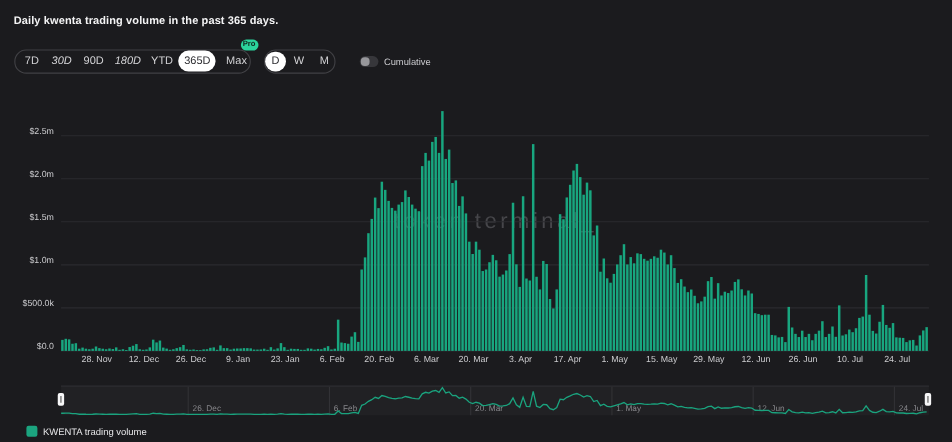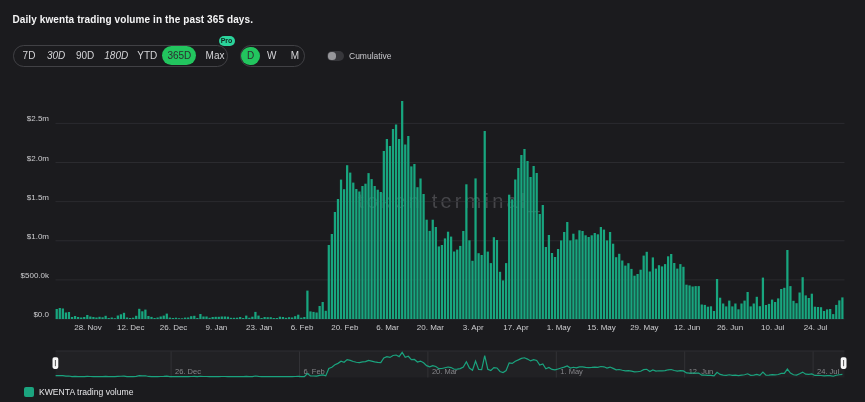--- a/index.html
+++ b/index.html
@@ -6,21 +6,21 @@
   html,body { width:865px; height:402px; background:#1b1b1e; overflow:hidden;
     font-family:"Liberation Sans", sans-serif; }
   #stage { position:relative; width:865px; height:402px; }
   .title { position:absolute; left:12.5px; top:13.5px; font-size:10px; font-weight:700;
     color:#f4f4f5; letter-spacing:0.1px; }
   .group { position:absolute; top:45px; height:21.5px; border:1px solid #414145;
     border-radius:10.75px; display:flex; align-items:center; }
   .g1 { left:13px; width:214.5px; justify-content:space-between; padding:0 2px; }
   .g2 { left:239.8px; width:65px; }
   .btn { font-size:10px; color:#d4d4d7; text-align:center; }
-  .sel { background:#22c55e; color:#2c2c30; border-radius:10px; font-weight:400; }
+  .sel { background:#ffffff; color:#2c2c30; border-radius:10px; font-weight:400; }
   .b365 { width:34px; height:19px; line-height:19px; border-radius:9.5px; }
   .bD { position:absolute; left:0.5px; top:0.5px; width:18.5px; height:18.5px; line-height:18.5px;
      border-radius:50%; }
   .pro { position:absolute; left:218.5px; top:36.2px; width:16px; height:9.5px; background:#2bd49c;
     border-radius:5px; color:#10291f; font-size:7px; font-weight:700; text-align:center;
     line-height:9.8px; }
   .toggle { position:absolute; left:327.2px; top:51.2px; width:16.5px; height:9.6px;
     background:#37373b; border-radius:5px; }
   .knob { position:absolute; left:1.2px; top:1.2px; width:7.2px; height:7.2px; background:#97979b;
     border-radius:50%; }

